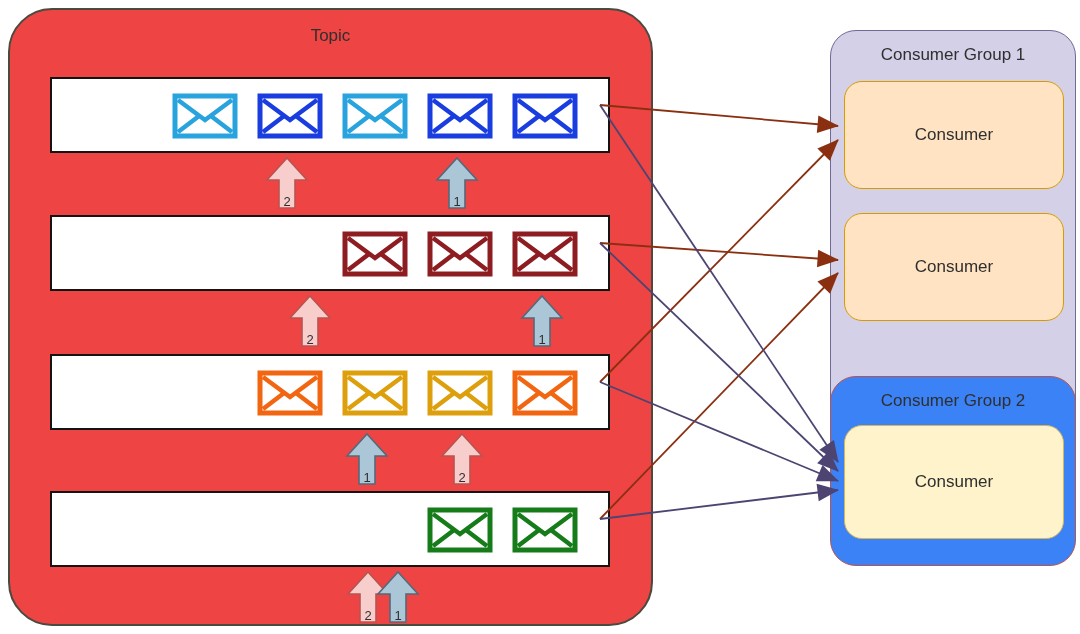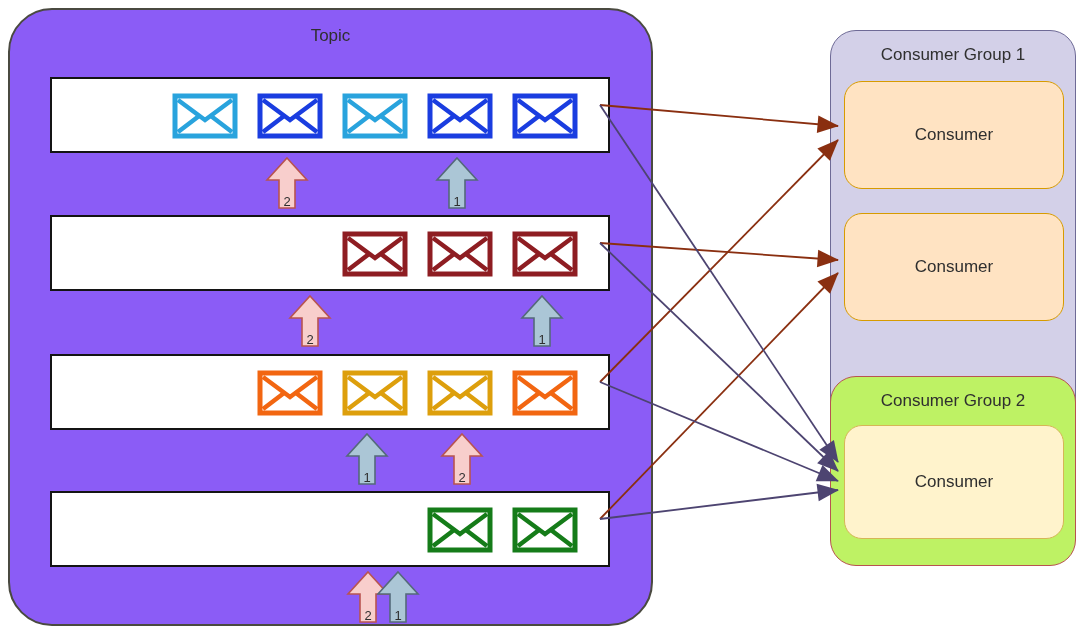--- a/index.html
+++ b/index.html
@@ -76,21 +76,21 @@
     position: absolute;
     left: 0; top: 0;
     width: 1080px; height: 634px;
     pointer-events: none;
     z-index: 5;
   }
 </style>
 </head>
 <body>
 
-<div class="topic" style="background: #8b5cf6; border-color: rgb(74, 74, 64);">
+<div class="topic" style="background: #ef4444; border-color: rgb(74, 74, 64);">
   <div class="topic-title">Topic</div>
   <div id="partitions">
       <div class="partition" style="top: 67px; background: rgb(255, 255, 255); border-color: rgb(20, 20, 20);">
         <div class="envelope" style="left: 120px; top: 14px;"><svg viewBox="0 0 66 46" width="66" height="46">
             <rect x="3" y="3" width="60" height="40" fill="#ffffff" stroke="#29a3dd" stroke-width="5"></rect>
             <path d="M6,7 L33,27 L60,7" fill="none" stroke="#29a3dd" stroke-width="4.5"></path>
             <path d="M6,39 L27,23 M60,39 L39,23" fill="none" stroke="#29a3dd" stroke-width="4.5"></path>
           </svg></div>
         <div class="envelope" style="left: 205px; top: 14px;"><svg viewBox="0 0 66 46" width="66" height="46">
             <rect x="3" y="3" width="60" height="40" fill="#ffffff" stroke="#1a3de0" stroke-width="5"></rect>
@@ -215,18 +215,18 @@
 <div class="group group-1" style="background: rgb(211, 208, 232); border-color: rgb(110, 106, 150);">
   <div class="group-title">Consumer Group 1</div>
   <div class="consumer" id="g1c1" style="background: rgb(255, 227, 194); border-color: rgb(215, 155, 0);">
     <span>Consumer</span>
   </div>
   <div class="consumer" id="g1c2" style="background: rgb(255, 227, 194); border-color: rgb(215, 155, 0);">
     <span>Consumer</span>
   </div>
 </div>
 
-<div class="group group-2" style="background: #bef264; border-color: rgb(184, 84, 80);">
+<div class="group group-2" style="background: #3b82f6; border-color: rgb(184, 84, 80);">
   <div class="group-title">Consumer Group 2</div>
   <div class="consumer" id="g2c1" style="background: rgb(255, 243, 204); border-color: rgb(214, 182, 86);">
     <span>Consumer</span>
   </div>
 </div>
 
 </body></html>

